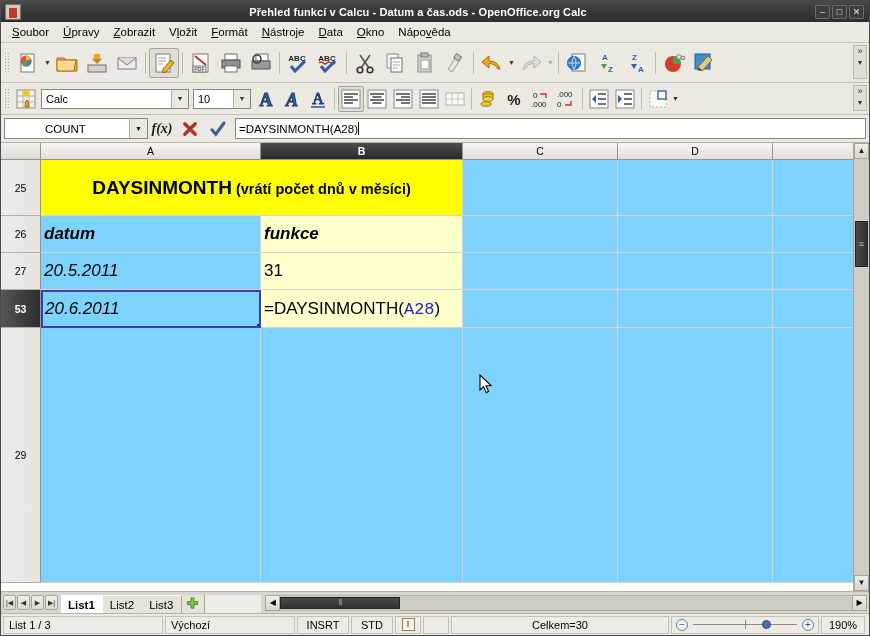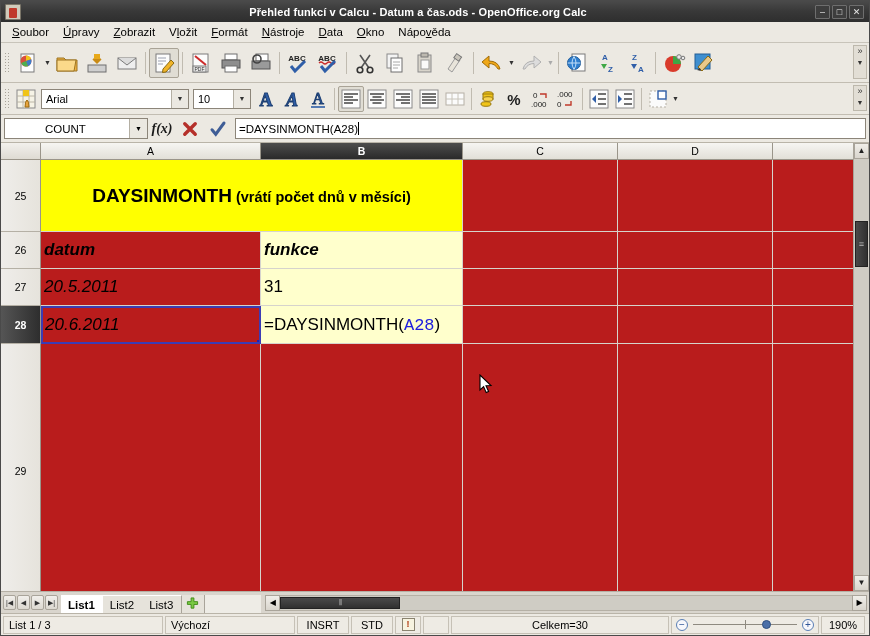--- a/index.html
+++ b/index.html
@@ -244,21 +244,21 @@
     color: #fff; font-weight: bold;
   }
   .cell {
     border-right: 1px solid #d6d3cc;
     border-bottom: 1px solid #d6d3cc;
     font-size: 13px;
     padding: 1px 3px;
     overflow: hidden;
     flex: 0 0 auto;
     display: flex; align-items: center;
-    background: #b91c1c;
+    background: #7dd3fc;
   }
   .cell.cream { background: #ffffcc; }
   .cell.banner {
     background: #ffff00;
     font-weight: bold;
     justify-content: center;
     text-align: center;
     line-height: 1.15;
     border-right: 1px solid #d6d3cc;
   }
@@ -657,21 +657,21 @@
     <div class="tb-btn small">
       <svg class="ico" viewBox="0 0 24 24" width="20" height="20">
         <rect x="3" y="3" width="18" height="18" fill="#f6f3e6" stroke="#8a8a8a"></rect>
         <path d="M3 9 h18 M3 15 h18 M9 3 v18 M15 3 v18" stroke="#b5b0a0" stroke-width="0.9"></path>
         <rect x="9" y="3" width="6" height="6" fill="#f0c419"></rect>
         <path d="M11 20 q0 -6 2 -7 q2 1 2 7 Z" fill="#e8a33d" stroke="#9a6a12"></path>
       </svg>
     </div>
 
     <div class="combo fontname">
-      <span class="val">Arial</span>
+      <span class="val">Calc</span>
       <span class="drop">▼</span>
     </div>
     <div class="combo fontsize">
       <span class="val">10</span>
       <span class="drop">▼</span>
     </div>
 
     <div class="tb-btn small">
       <svg class="ico" viewBox="0 0 24 24" width="20" height="20">
         <text x="12" y="19" font-size="18" font-weight="bold" text-anchor="middle" fill="#2f5ea8" stroke="#1d3f72" font-family="serif">A</text>
@@ -815,21 +815,21 @@
           <div class="corner-box"></div>
           <div class="colhdr" style="width:220px">A</div>
           <div class="colhdr sel" style="width:202px">B</div>
           <div class="colhdr" style="width:155px">C</div>
           <div class="colhdr" style="width:155px">D</div>
           <div class="colhdr" style="width:82px"></div>
         </div>
 
         <div class="body-rows">
 
-          <div class="grid-row" style="height:72px">
+          <div class="grid-row" style="height:56px">
             <div class="rowhdr">25</div>
             <div class="cell banner" style="width:422px">
               <div>
                 <span class="big">DAYSINMONTH</span><span class="small"> (vrátí počet dnů v měsíci)</span>
               </div>
             </div>
             <div class="cell" style="width:155px"></div>
             <div class="cell" style="width:155px"></div>
             <div class="cell" style="width:82px"></div>
           </div>
@@ -846,21 +846,21 @@
           <div class="grid-row" style="height:37px">
             <div class="rowhdr">27</div>
             <div class="cell dateval" style="width:220px">20.5.2011</div>
             <div class="cell numval cream" style="width:202px">31</div>
             <div class="cell" style="width:155px"></div>
             <div class="cell" style="width:155px"></div>
             <div class="cell" style="width:82px"></div>
           </div>
 
           <div class="grid-row" style="height:38px">
-            <div class="rowhdr sel">28</div>
+            <div class="rowhdr sel">53</div>
             <div class="cell dateval selected" style="width:220px">20.6.2011</div>
             <div class="cell formula cream" style="width:202px">
               <span><span>=DAYSINMONTH(</span><span class="ref">A28</span><span>)</span></span>
             </div>
             <div class="cell" style="width:155px"></div>
             <div class="cell" style="width:155px"></div>
             <div class="cell" style="width:82px"></div>
           </div>
 
           <div class="grid-row" style="height:255px">

